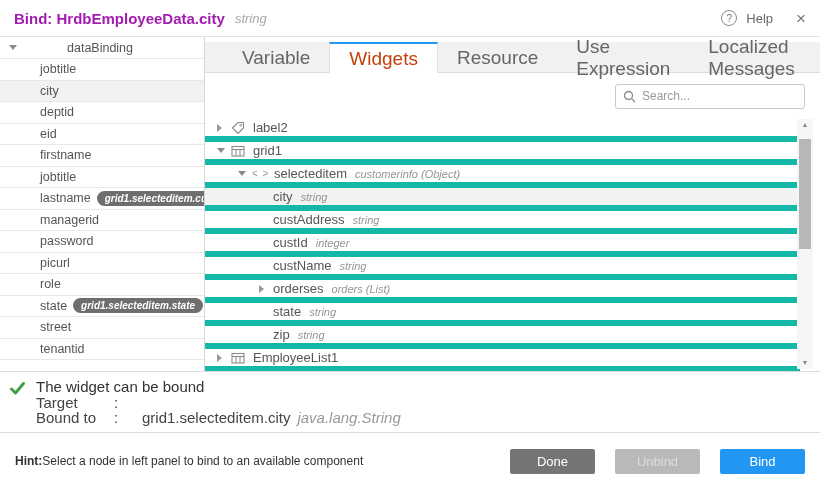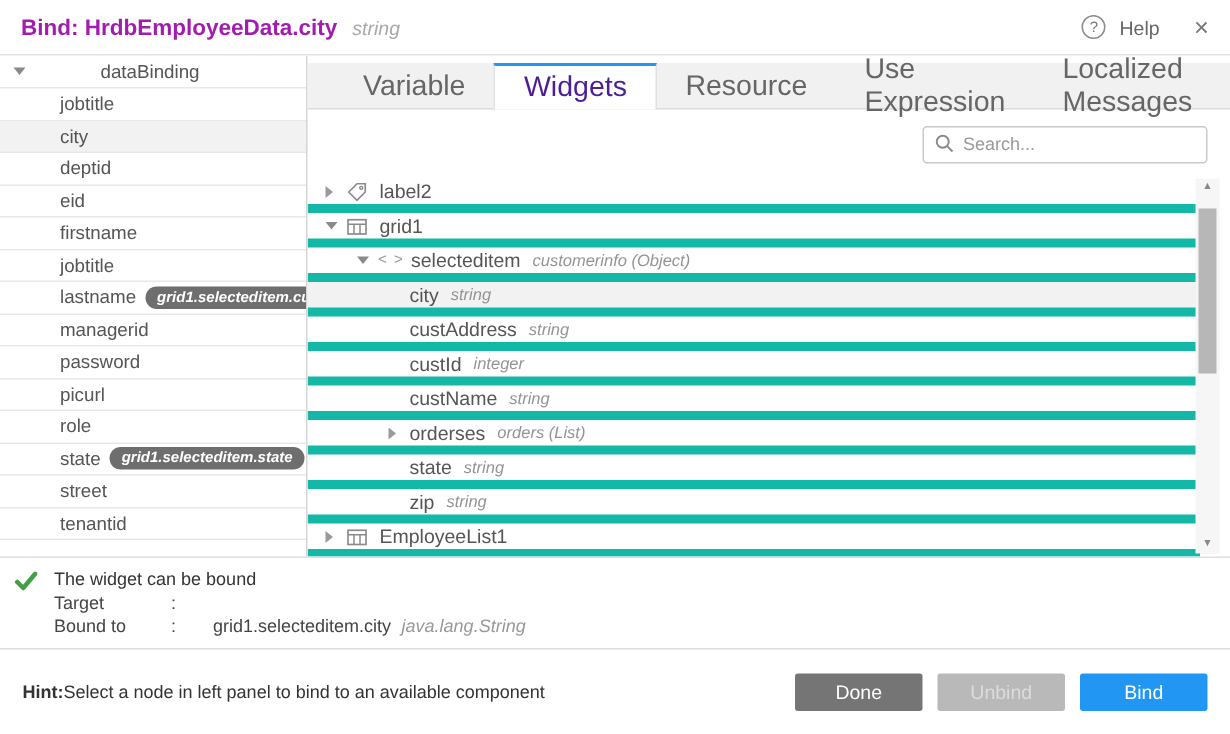--- a/index.html
+++ b/index.html
@@ -26,21 +26,21 @@
   .sb-item { padding-left:40px; }
   .sb-item.selected { background:#f2f2f2; }
   .arrow-down { width:0; height:0; border-top:5px solid #8a8a8a; border-left:4px solid transparent; border-right:4px solid transparent; display:inline-block; margin-right:9px; flex:0 0 auto; }
   .arrow-right { width:0; height:0; border-left:5px solid #9a9a9a; border-top:4px solid transparent; border-bottom:4px solid transparent; display:inline-block; margin-right:8px; flex:0 0 auto; }
   .sb-badge { background:#6e6e6e; color:#fff; font-size:10px; font-weight:bold; font-style:italic; border-radius:9px; padding:2px 8px; margin-left:6px; white-space:nowrap; flex:0 0 auto; }
 
   
   .main { flex:1; display:flex; flex-direction:column; overflow:hidden; }
   .tabbar { margin-top:5px; height:31px; flex:0 0 31px; background:#f1f1f1; border-bottom:1px solid #ddd; display:flex; align-items:stretch; padding-left:18px; }
   .tab { padding:0 19px; display:flex; align-items:center; font-size:19px; color:#666; cursor:pointer; border-top:2px solid transparent; }
-  .tab.active { background:#fff; color:#4c1d95; border-top:2px solid #2196f3; border-left:1px solid #e0e0e0; border-right:1px solid #e0e0e0; margin-bottom:-1px; }
+  .tab.active { background:#fff; color:#c2410c; border-top:2px solid #2196f3; border-left:1px solid #e0e0e0; border-right:1px solid #e0e0e0; margin-bottom:-1px; }
   .search-row { height:46px; flex:0 0 46px; display:flex; justify-content:flex-end; align-items:center; padding-right:15px; }
   .search-wrap { position:relative; width:190px; }
   .search-wrap input { width:100%; height:25px; border:1px solid #c9c9c9; border-radius:3px; padding:0 8px 0 26px; font-size:12px; color:#555; outline:none; font-family:"Liberation Sans",sans-serif; }
   .search-wrap input::placeholder { color:#999; }
   .search-icon { position:absolute; left:8px; top:5px; }
 
   
   .tree { flex:1; position:relative; overflow:hidden; }
   .tree-list { margin-right:20px; }
   .tree-row { height:23px; display:flex; align-items:center; border-bottom:6px solid #14b8a6; font-size:13px; color:#555; cursor:pointer; white-space:nowrap; }
@@ -53,30 +53,30 @@
 
   
   .scrollbar { position:absolute; top:0; bottom:2px; right:7px; width:16px; background:#f6f6f6; display:flex; flex-direction:column; align-items:center; }
   .sb-arrow { font-size:7px; color:#888; line-height:10px; height:12px; display:flex; align-items:center; cursor:pointer; }
   .sb-track { flex:1; width:100%; position:relative; }
   .sb-thumb { position:absolute; top:8px; left:2px; right:2px; height:110px; background:#b7b7b7; cursor:pointer; }
 
   
   .status { flex:0 0 60px; display:flex; padding:7px 0 0 10px; }
   .status-icon { width:26px; flex:0 0 26px; padding-top:2px; }
-  .status-lines { font-size:12px; color:#444; line-height:15.5px; }
+  .status-lines { font-size:15px; color:#444; line-height:15.5px; }
   .status-msg { color:#333; }
   .st-grid { display:grid; grid-template-columns:78px 28px auto; }
   .st-type { font-style:italic; color:#999; margin-left:7px; }
 
   
   .footer { flex:1; border-top:1px solid #dcdcdc; display:flex; align-items:center; justify-content:space-between; padding:0 15px; }
   .hint { font-size:12px; color:#333; }
   .hint b { margin-right:0; }
-  .btns { display:flex; gap:10px; }
+  .btns { display:flex; gap:20px; }
   .btn { width:85px; height:25px; border:none; border-radius:2px; font-size:13px; font-family:"Liberation Sans",sans-serif; cursor:pointer; }
   .btn.dark { background:#757575; color:#fff; }
   .btn.disabled { background:#b9b9b9; color:#dcdcdc; cursor:default; }
   .btn.primary { background:#2196f3; color:#fff; }
 </style>
 </head>
 <body>
 
 <div class="dialog">
 

